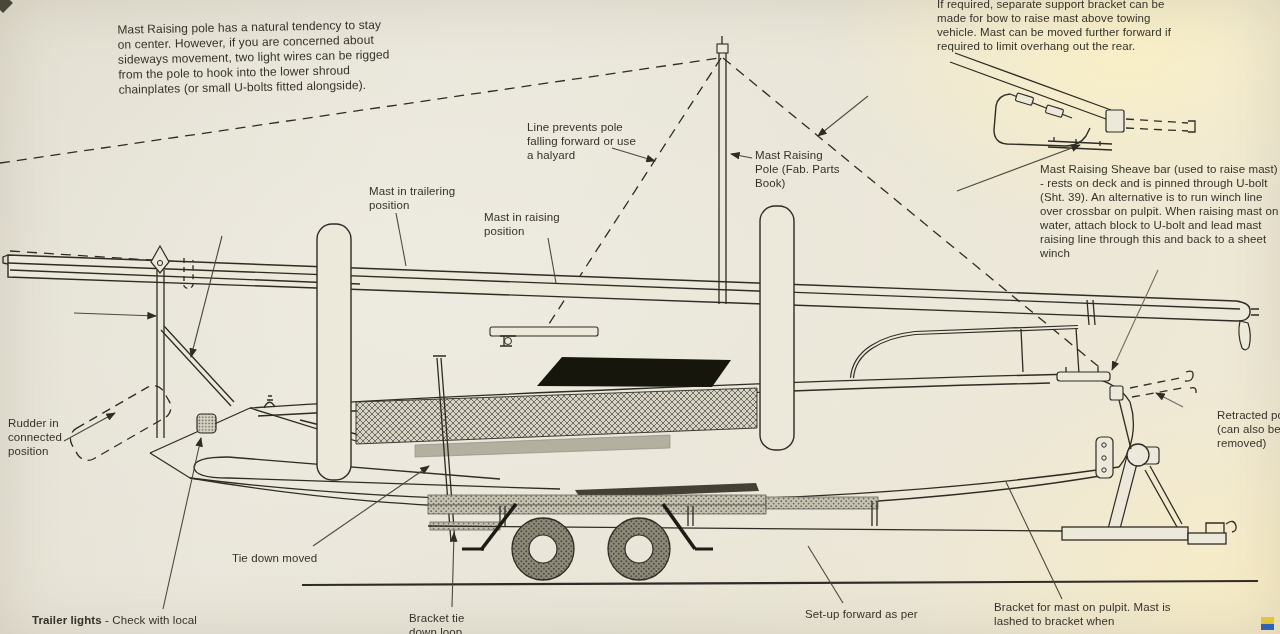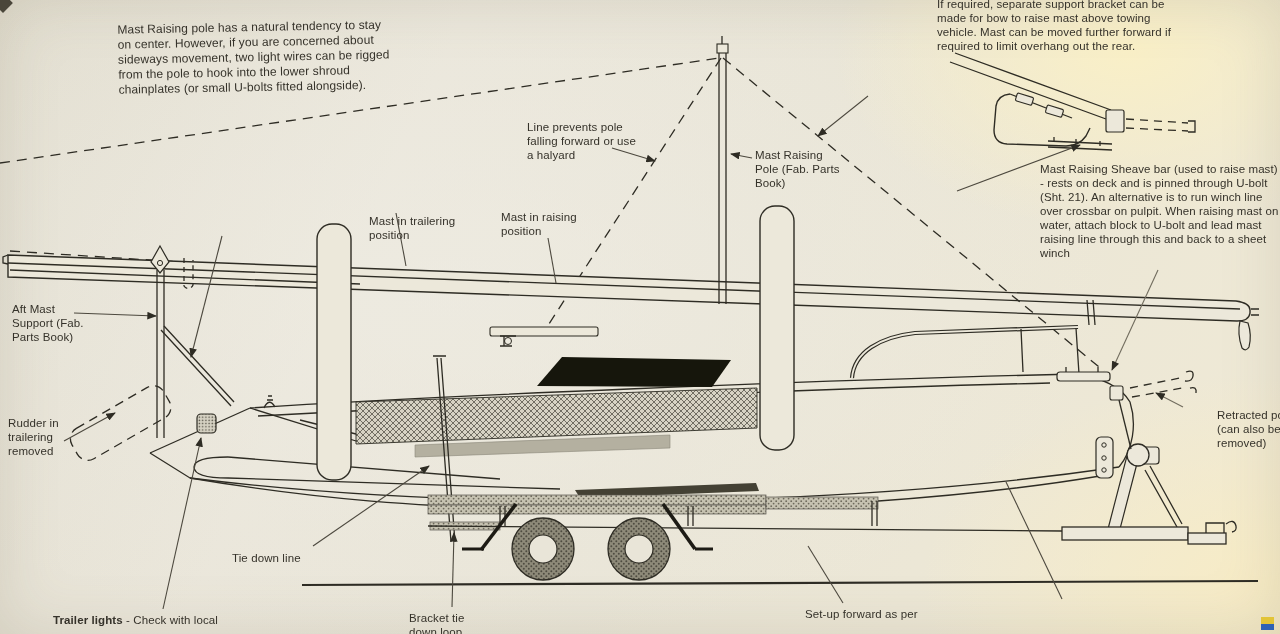--- a/index.html
+++ b/index.html
@@ -226,45 +226,45 @@
 
   <div class="lbl note" style="left:118px;top:20px;width:280px;transform:rotate(-1.1deg);">Mast Raising pole has a natural tendency to stay on center. However, if you are concerned about sideways movement, two light wires can be rigged from the pole to hook into the lower shroud chainplates (or small U-bolts fitted alongside).</div>
 
   <div class="lbl" style="left:937px;top:-3px;width:252px;">If required, separate support bracket can be made for bow to raise mast above towing vehicle. Mast can be moved further forward if required to limit overhang out the rear.</div>
 
 
   <div class="lbl" style="left:755px;top:148px;width:88px;">Mast Raising Pole (Fab. Parts Book)</div>
 
   <div class="lbl" style="left:527px;top:120px;width:112px;">Line prevents pole falling forward or use a halyard</div>
 
-  <div class="lbl" style="left:1040px;top:162px;width:240px;">Mast Raising Sheave bar (used to raise mast) - rests on deck and is pinned through U-bolt (Sht. 21). An alternative is to run winch line over crossbar on pulpit. When raising mast on water, attach block to U-bolt and lead mast raising line through this and back to a sheet winch</div>
-
-  <div class="lbl" style="left:369px;top:184px;width:115px;margin-top:30px;">Mast in trailering position</div>
-
-
-  <div class="lbl" style="left:501px;top:210px;width:95px;">Mast in raising position</div>
-
-  <div class="lbl" style="left:12px;top:302px;width:82px;">Aft Mast Support (Fab. Parts Book)</div>
-
-  <div class="lbl" style="left:8px;top:416px;width:72px;">Rudder in trailering removed</div>
+  <div class="lbl" style="left:1040px;top:162px;width:240px;">Mast Raising Sheave bar (used to raise mast) - rests on deck and is pinned through U-bolt (Sht. 39). An alternative is to run winch line over crossbar on pulpit. When raising mast on water, attach block to U-bolt and lead mast raising line through this and back to a sheet winch</div>
+
+  <div class="lbl" style="left:369px;top:184px;width:115px;">Mast in trailering position</div>
+
+
+  <div class="lbl" style="left:484px;top:210px;width:95px;">Mast in raising position</div>
+
+
+  <div class="lbl" style="left:8px;top:416px;width:72px;">Rudder in connected position</div>
 
   <div class="lbl" style="left:1185px;top:408px;width:80px;margin-left:32px;">Retracted pole (can also be removed)</div>
 
-  <div class="lbl" style="left:232px;top:551px;width:110px;">Tie down line</div>
-
-  <div class="lbl" style="left:53px;top:613px;width:280px;">
+  <div class="lbl" style="left:232px;top:551px;width:110px;">Tie down moved</div>
+
+  <div class="lbl" style="left:32px;top:613px;width:280px;">
     <b>Trailer lights</b><span> - Check with local</span>
   </div>
 
   <div class="lbl" style="left:409px;top:611px;width:80px;">
     <div>Bracket tie</div>
     <div>down loop</div>
   </div>
 
   <div class="lbl" style="left:805px;top:607px;width:160px;">Set-up forward as per</div>
 
+  <div class="lbl" style="left:994px;top:600px;width:192px;">Bracket for mast on pulpit. Mast is lashed to bracket when</div>
 
   <div class="color-chip">
     <div class="t" style="background: rgb(226, 196, 55);"></div>
     <div class="b" style="background: rgb(46, 98, 180);"></div>
   </div>
 
 </div>
 
 </body></html>

